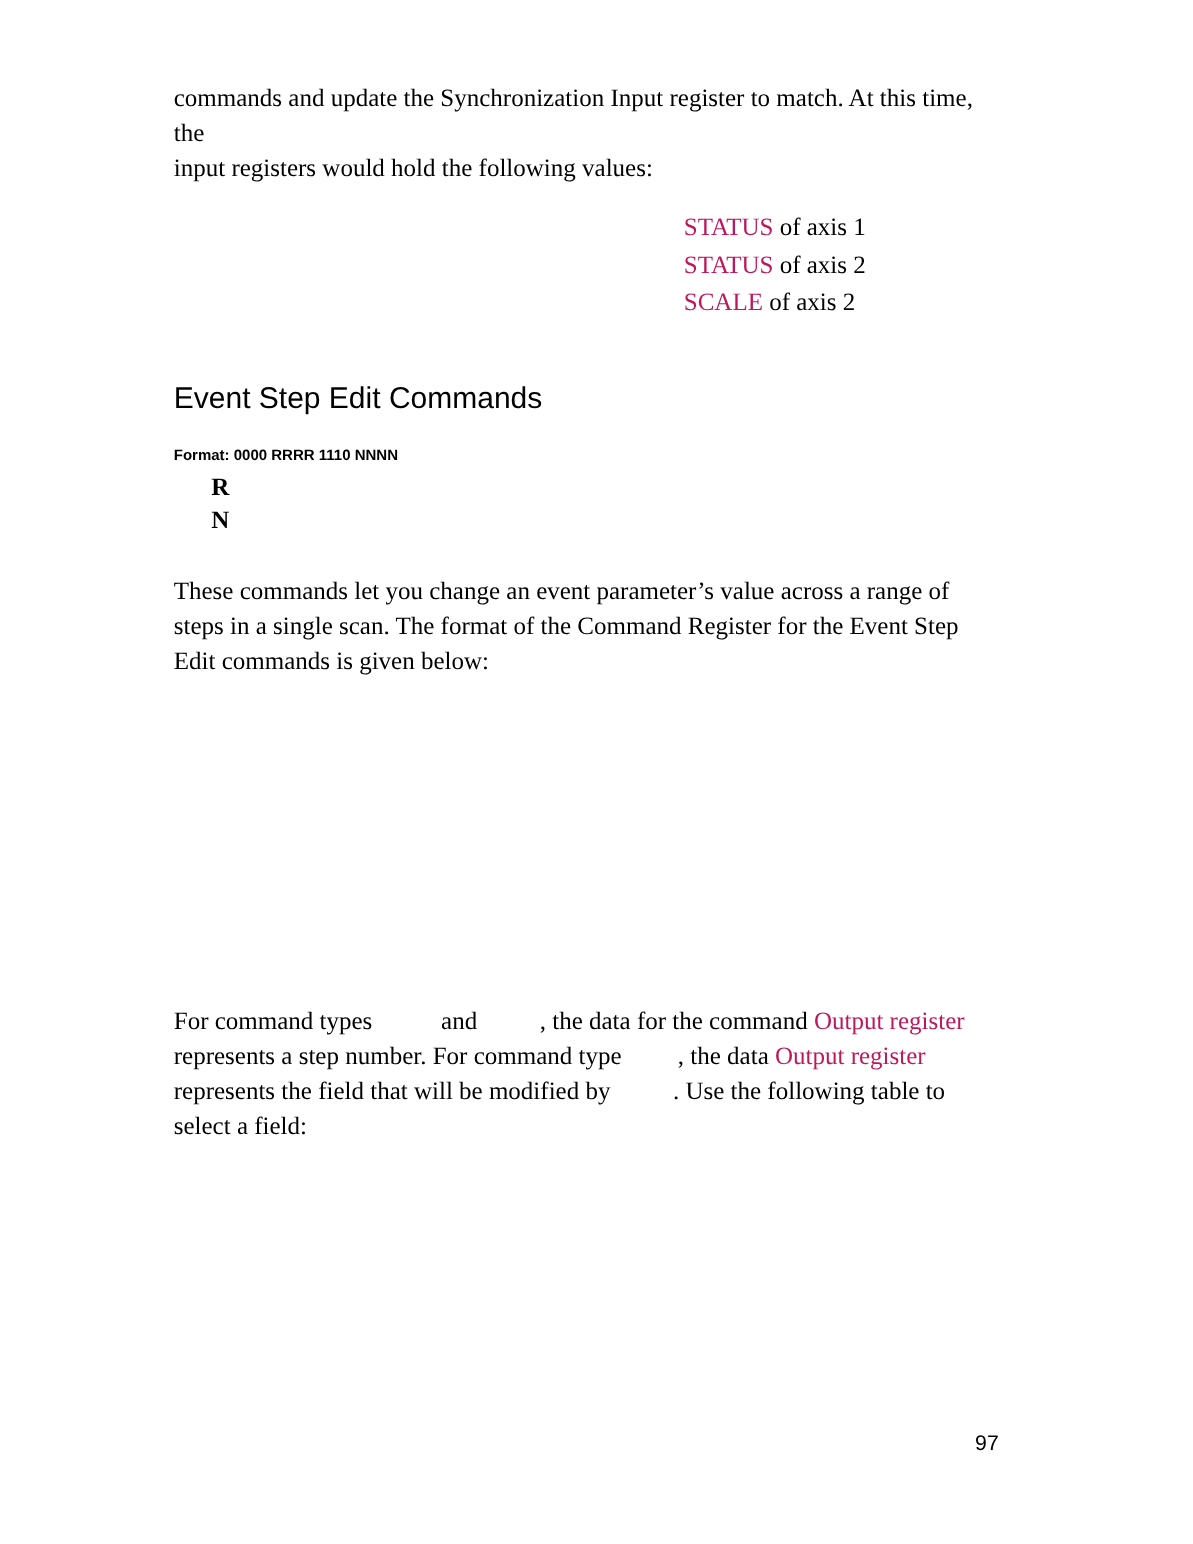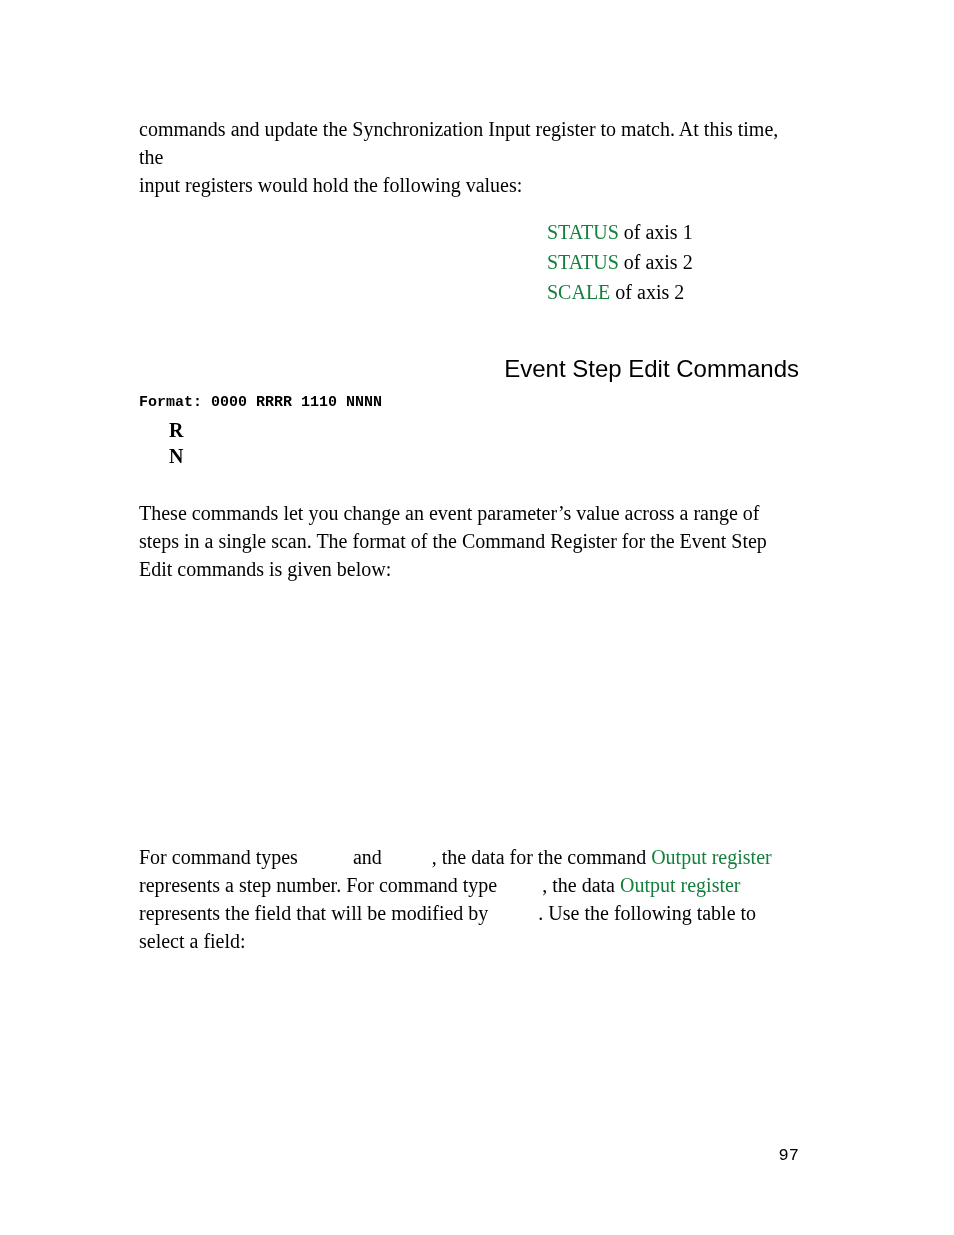--- a/index.html
+++ b/index.html
@@ -8,47 +8,46 @@
     background: #ffffff;
     width: 954px;
     font-family: "Times New Roman", Times, serif;
     color: #000000;
   }
   .page {
     position: relative;
     width: 954px;
     height: 1235px;
     box-sizing: border-box;
-    padding: 115px 155px 60px 139px;
+    padding: 65px 155px 60px 139px;
   }
   .body-text {
     font-size: 20px;
     line-height: 1.4;
   }
   .reg-list {
     margin-top: 18px;
     margin-left: 408px;
     font-size: 20px;
     line-height: 1.5;
   }
   .link {
-    color: #15803d;
+    color: #be185d;
   }
   .h2 {
     font-family: Arial, Helvetica, sans-serif;
     font-size: 24px;
     font-weight: normal;
     margin-top: 48px;
-    text-align: right;
   }
   .h3 {
-    font-family: Liberation Mono, monospace;
-    font-size: 15px;
+    font-family: Liberation Sans, sans-serif;
+    font-size: 12px;
     font-weight: bold;
-    margin-top: 11px;
+    margin-top: 24px;
   }
   .def-list {
     margin-top: 6px;
     margin-left: 30px;
     font-size: 20px;
     line-height: 1.3;
   }
   .def-row {
     display: flex;
   }
@@ -64,21 +63,21 @@
   }
   .para2 {
     font-size: 20px;
     line-height: 1.4;
     margin-top: 260px;
   }
   .page-num {
     position: absolute;
     right: 155px;
     bottom: 70px;
-    font-family: Liberation Mono, monospace;
+    font-family: Liberation Sans, sans-serif;
     font-size: 17px;
   }
 </style>
 </head>
 <body>
 
 <div class="page">
 
   <div class="body-text">
     <span>commands and update the Synchronization Input register to match.  At this time, the</span><br>

